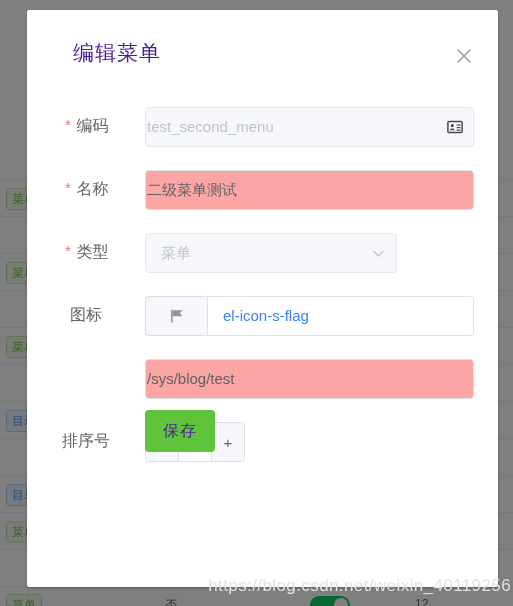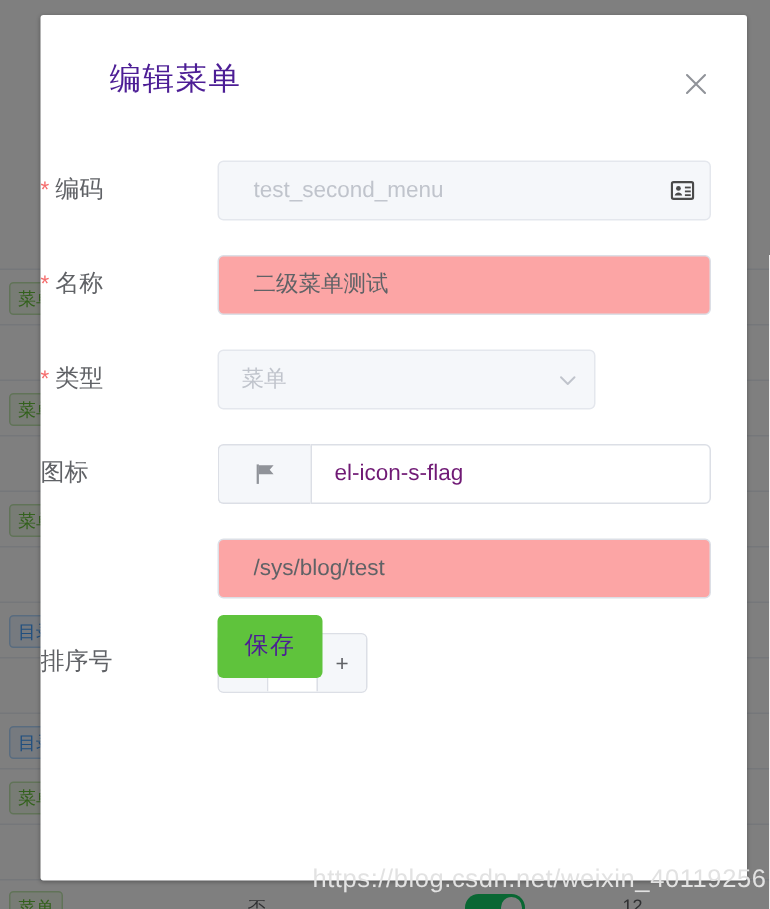--- a/index.html
+++ b/index.html
@@ -148,26 +148,27 @@
     width: 471px;
   }
   .form-item {
     position: relative;
     height: 63px;
   }
   .form-label {
     position: absolute;
     left: 0;
     width: 118px;
-    text-align: left;
+    text-align: center;
     font-size: 16px;
     color: #606266;
     line-height: 40px;
     top: 2px;
     white-space: nowrap;
+    font-family: Liberation Mono, monospace;
   }
   .req-star {
     color: #f56c6c;
     margin-right: 4px;
     font-size: 15px;
     vertical-align: baseline;
   }
   .form-control {
     position: absolute;
     left: 118px;
@@ -183,21 +184,21 @@
     border: 1px solid #dcdfe6;
     border-radius: 4px;
     background: #fca5a5;
   }
   .el-input.is-disabled {
     background: #f5f7fa;
     border-color: #e4e7ed;
   }
   .el-input .inner {
     position: absolute;
-    left: 23px;
+    left: 1px;
     top: 0;
     right: 34px;
     height: 38px;
     line-height: 38px;
     font-size: 15px;
     color: #606266;
     overflow: hidden;
     white-space: nowrap;
   }
   .el-input.is-disabled .inner {
@@ -287,21 +288,21 @@
     box-sizing: border-box;
     border: 1px solid #dcdfe6;
     border-radius: 0 4px 4px 0;
     background: #ffffff;
   }
   .group-input .inner {
     padding-left: 15px;
     height: 38px;
     line-height: 38px;
     font-size: 15px;
-    color: #701a75;
+    color: #3b82f6;
     overflow: hidden;
     white-space: nowrap;
   }
 
   
   .el-number {
     position: relative;
     display: flex;
     width: 100px;
     height: 40px;

